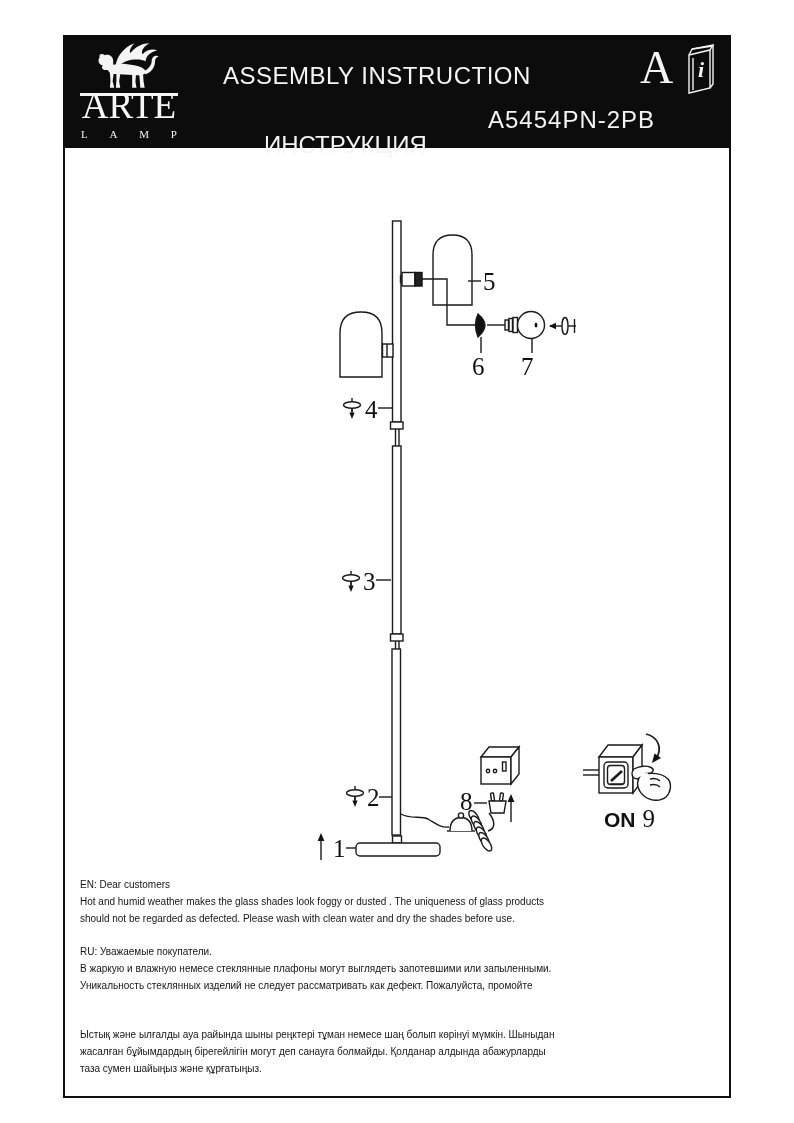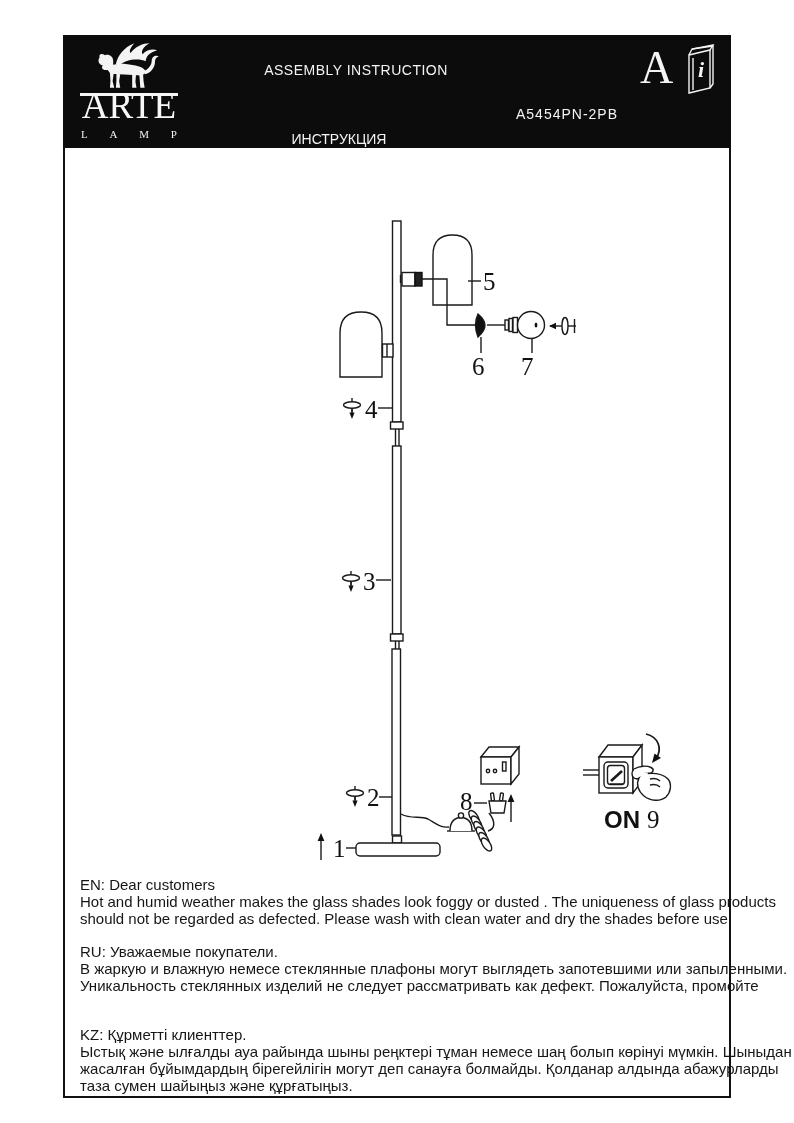--- a/index.html
+++ b/index.html
@@ -3,37 +3,37 @@
 <meta charset="utf-8">
 <style>
   html,body{margin:0;padding:0;background:#fff;}
   #page{position:relative;width:794px;height:1123px;background:#fff;overflow:hidden;
         font-family:"Liberation Sans",sans-serif;color:#1a1a1a;}
   .abs{position:absolute;}
   
   #frame{left:63px;top:35px;width:668px;height:1063px;border:2px solid #111;box-sizing:border-box;}
   
   #header{left:63px;top:35px;width:668px;height:113px;background:#0c0c0c;z-index:2;}
-  .hdr-txt{color:#f4f4f4;font-size:14px;white-space:nowrap;text-align:center;}
+  .hdr-txt{color:#f4f4f4;font-size:24px;white-space:nowrap;text-align:center;}
   #title-en{left:160px;top:27px;width:266px;letter-spacing:.5px;}
   #title-ru{left:201px;top:71px;width:150px;margin-top:25px;}
   #model-no{left:425px;top:71px;width:158px;letter-spacing:1px;}
   #corner-a{left:577px;top:10px;font-family:"Liberation Serif",serif;font-size:46px;color:#f4f4f4;line-height:1;}
   
   #logo{left:15px;top:6px;width:104px;height:102px;}
   #logo .rule{position:absolute;left:2px;top:52px;width:98px;height:3px;background:#f4f4f4;}
   #brand{position:absolute;left:0px;top:46px;width:102px;text-align:center;
          font-family:"Liberation Serif",serif;font-size:37px;line-height:1;color:#f7f7f7;}
   #brand-sub{position:absolute;left:3px;top:87px;width:96px;display:flex;justify-content:space-between;
              font-family:"Liberation Serif",serif;font-size:11px;color:#f0f0f0;}
   
   .plabel{font-family:"Liberation Serif",serif;font-size:25px;line-height:1;color:#111;z-index:3;}
-  #on-word{font-size:24px;font-weight:bold;font-family:"Liberation Sans",sans-serif;color:#111;}
-  
-  .note-line{white-space:nowrap;font-size:15px;line-height:17px;color:#161616;}
+  #on-word{font-size:21px;font-weight:bold;font-family:"Liberation Sans",sans-serif;color:#111;}
+  
+  .note-line{white-space:nowrap;font-size:10px;line-height:17px;color:#161616;}
   .note-block{left:80px;z-index:3;}
   #note-en{top:876px;} #note-ru{top:943px;} #note-kz{top:1026px;}
   svg{display:block;}
   #diagram{left:0;top:0;z-index:1;}
 </style>
 </head>
 <body>
 
 <div id="page">
 
@@ -245,19 +245,18 @@
     <div class="note-line">EN: Dear customers</div>
     <div class="note-line">Hot and humid weather makes the glass shades look foggy or dusted . The uniqueness of glass products</div>
     <div class="note-line">should not be regarded as defected.  Please wash with clean water and dry the shades before use.</div>
   </div>
   <div class="abs note-block" id="note-ru">
     <div class="note-line">RU: Уважаемые покупатели.</div>
     <div class="note-line">В жаркую и влажную немесе стеклянные плафоны могут выглядеть запотевшими или запыленными.</div>
     <div class="note-line">Уникальность стеклянных изделий не следует рассматривать как дефект. Пожалуйста, промойте</div>
   </div>
   <div class="abs note-block" id="note-kz">
-    <div class="note-line">KZ: Құрметті клиенттер.</div>
     <div class="note-line">Ыстық және ылғалды ауа райында шыны реңктері тұман немесе шаң болып көрінуі мүмкін. Шыныдан</div>
     <div class="note-line">жасалған бұйымдардың бірегейлігін могут деп санауға болмайды. Қолданар алдында абажурларды</div>
     <div class="note-line">таза сумен шайыңыз және құрғатыңыз.</div>
   </div>
 
 </div>
 
 </body></html>

